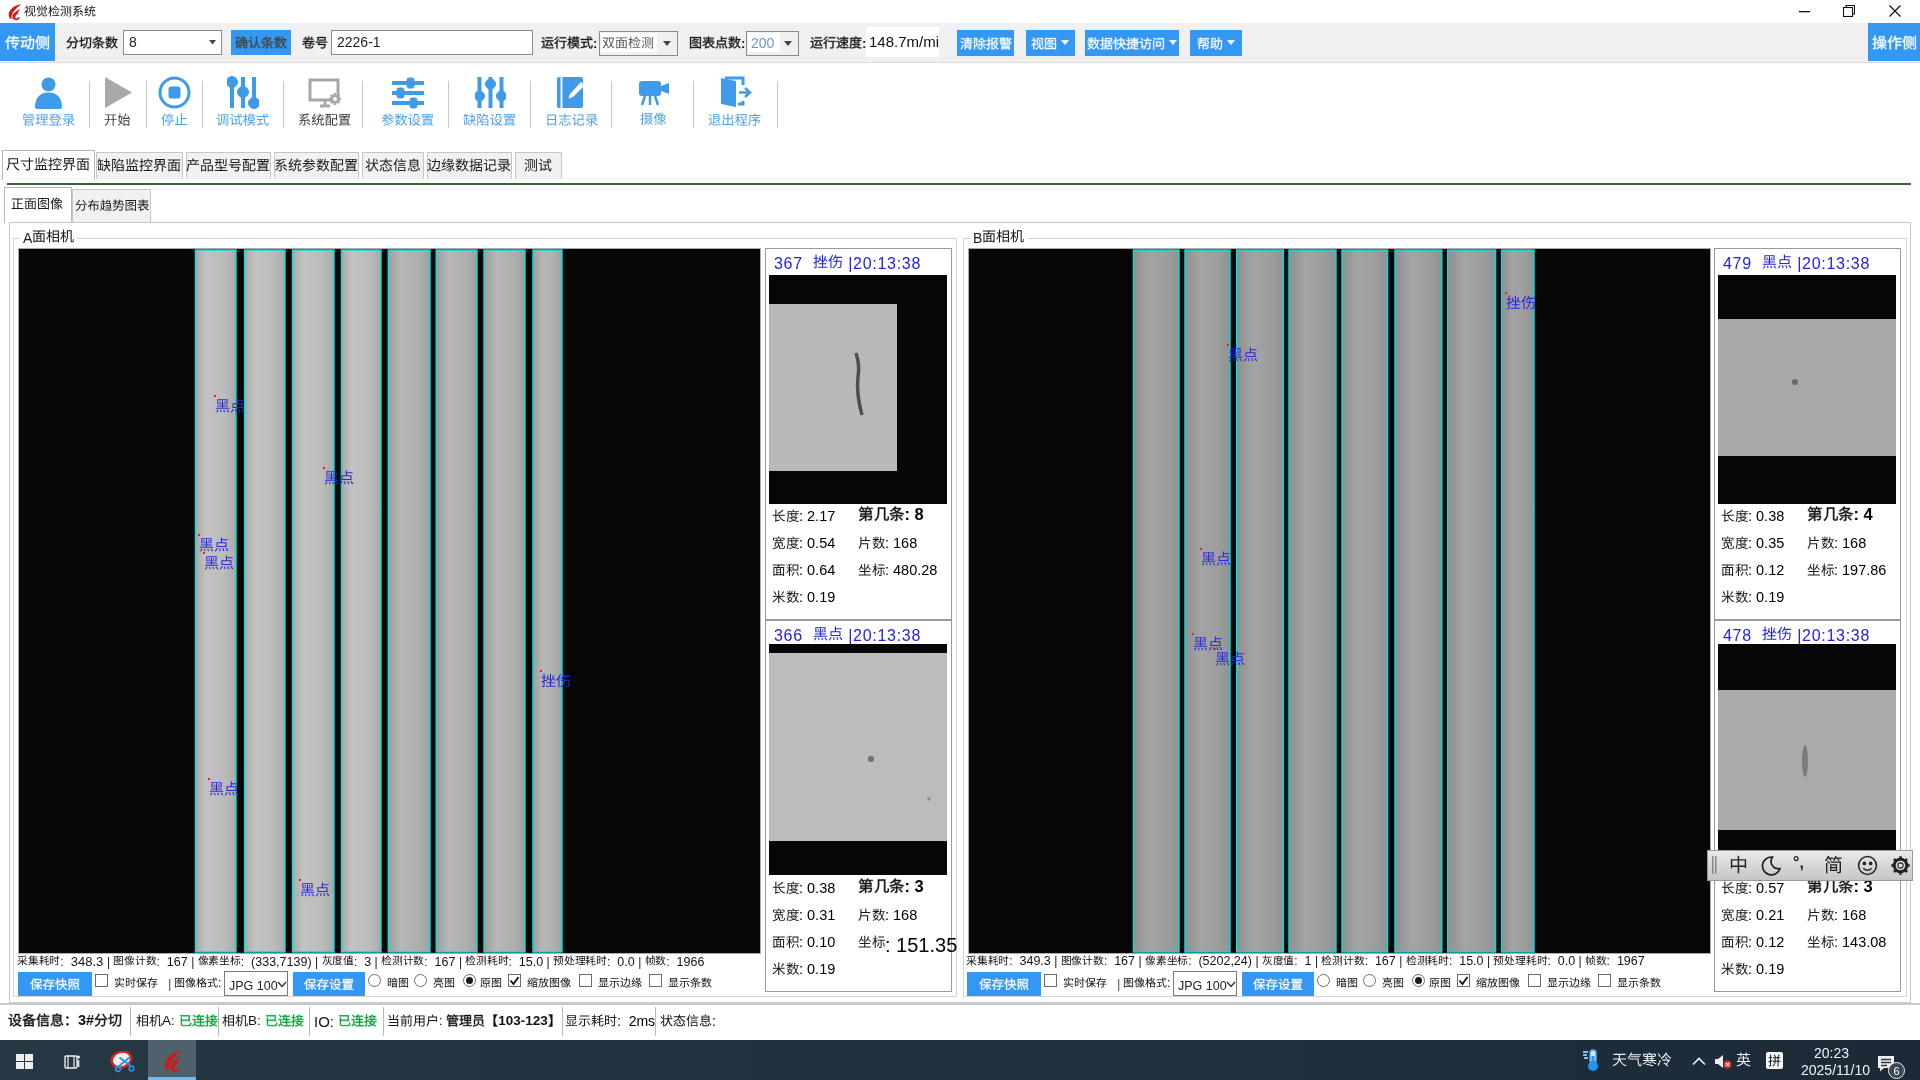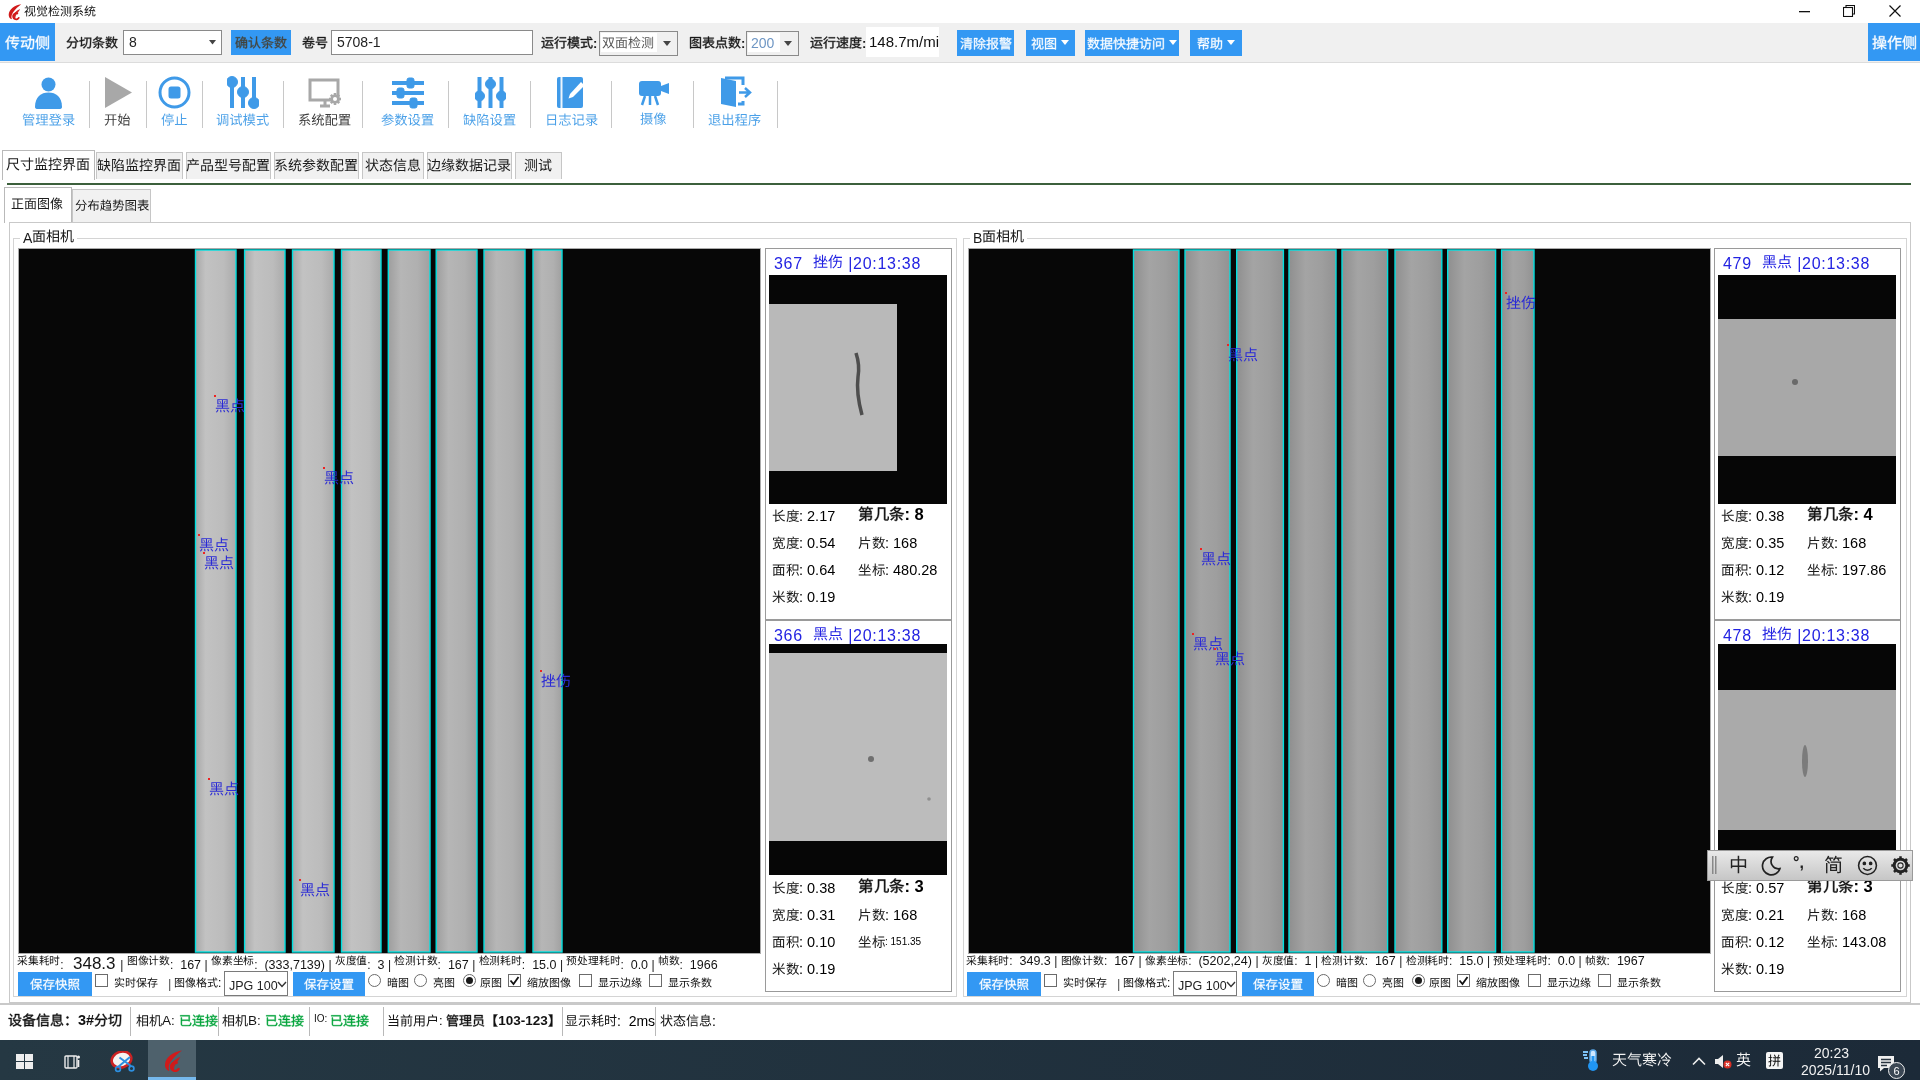--- a/index.html
+++ b/index.html
@@ -221,21 +221,21 @@
         </g>
       </svg>
     </div>
     <div style="position:absolute;left:302px;top:36px;line-height:1;"><svg width="26" height="13" viewBox="0 0 2000 1000" style="">
         <g fill="#1a1a1a" stroke="#1a1a1a" stroke-width="30" transform="translate(0,880) scale(1,-1)">
           <use href="#g5377"></use>
           <use href="#g53f7" x="1000"></use>
         </g>
       </svg></div>
     <div style="position:absolute;left:331px;top:30px;width:200px;height:23px;background:#fff;border:1px solid #8a8a8a"></div>
-    <div style="position:absolute;left:337px;top:34px;line-height:1;"><span style="font-size:14px;color:#222">5708-1</span></div>
+    <div style="position:absolute;left:337px;top:34px;line-height:1;"><span style="font-size:14px;color:#222">2226-1</span></div>
     <div style="position:absolute;left:541px;top:36px;line-height:1;font-size:13px;color:#1a1a1a;font-weight:bold;white-space:nowrap;line-height:15px;"><svg width="13" height="13" viewBox="0 0 1000 1000" style="">
         <g fill="#1a1a1a" stroke="#1a1a1a" stroke-width="30" transform="translate(0,880) scale(1,-1)">
           <use href="#g8fd0"></use>
         </g>
       </svg><svg width="13" height="13" viewBox="0 0 1000 1000" style="">
         <g fill="#1a1a1a" stroke="#1a1a1a" stroke-width="30" transform="translate(0,880) scale(1,-1)">
           <use href="#g884c"></use>
         </g>
       </svg><svg width="13" height="13" viewBox="0 0 1000 1000" style="">
         <g fill="#1a1a1a" stroke="#1a1a1a" stroke-width="30" transform="translate(0,880) scale(1,-1)">
@@ -896,21 +896,21 @@
     </svg><span>:&nbsp;168</span></div>
 <div style="position:absolute;left:772px;top:935px;line-height:1;font-size:14.5px;line-height:14.5px;white-space:nowrap"><svg width="13.5" height="13.5" viewBox="0 0 1000 1000" style="">
       <g fill="#1a1a1a" transform="translate(0,880) scale(1,-1)">
         <use href="#g9762"></use>
       </g>
     </svg><svg width="13.5" height="13.5" viewBox="0 0 1000 1000" style="">
       <g fill="#1a1a1a" transform="translate(0,880) scale(1,-1)">
         <use href="#g79ef"></use>
       </g>
     </svg><span>:&nbsp;0.10</span></div>
-<div style="position:absolute;left:858px;top:935px;line-height:1;font-size:10px;line-height:14.5px;white-space:nowrap"><svg width="13.5" height="13.5" viewBox="0 0 1000 1000" style="">
+<div style="position:absolute;left:858px;top:935px;line-height:1;font-size:20px;line-height:14.5px;white-space:nowrap"><svg width="13.5" height="13.5" viewBox="0 0 1000 1000" style="">
       <g fill="#1a1a1a" transform="translate(0,880) scale(1,-1)">
         <use href="#g5750"></use>
       </g>
     </svg><svg width="13.5" height="13.5" viewBox="0 0 1000 1000" style="">
       <g fill="#1a1a1a" transform="translate(0,880) scale(1,-1)">
         <use href="#g6807"></use>
       </g>
     </svg><span>:&nbsp;151.35</span></div>
 <div style="position:absolute;left:772px;top:962px;line-height:1;font-size:14.5px;line-height:14.5px;white-space:nowrap"><svg width="13.5" height="13.5" viewBox="0 0 1000 1000" style="">
       <g fill="#1a1a1a" transform="translate(0,880) scale(1,-1)">
@@ -1088,21 +1088,21 @@
         <use href="#g96c6"></use>
       </g>
     </svg><svg width="10.8" height="10.8" viewBox="0 0 1000 1000" style="">
       <g fill="#141414" transform="translate(0,880) scale(1,-1)">
         <use href="#g8017"></use>
       </g>
     </svg><svg width="10.8" height="10.8" viewBox="0 0 1000 1000" style="">
       <g fill="#141414" transform="translate(0,880) scale(1,-1)">
         <use href="#g65f6"></use>
       </g>
-    </svg><span>:</span><span style="font-size:17px">&nbsp; 348.3&nbsp;</span><span style="font-size:12px">|&nbsp;</span><svg width="10.8" height="10.8" viewBox="0 0 1000 1000" style="">
+    </svg><span>:</span><span style="font-size:13px">&nbsp; 348.3&nbsp;</span><span style="font-size:12px">|&nbsp;</span><svg width="10.8" height="10.8" viewBox="0 0 1000 1000" style="">
       <g fill="#141414" transform="translate(0,880) scale(1,-1)">
         <use href="#g56fe"></use>
       </g>
     </svg><svg width="10.8" height="10.8" viewBox="0 0 1000 1000" style="">
       <g fill="#141414" transform="translate(0,880) scale(1,-1)">
         <use href="#g50cf"></use>
       </g>
     </svg><svg width="10.8" height="10.8" viewBox="0 0 1000 1000" style="">
       <g fill="#141414" transform="translate(0,880) scale(1,-1)">
         <use href="#g8ba1"></use>
@@ -1628,21 +1628,21 @@
         <use href="#g76f8"></use>
         <use href="#g673a" x="1000"></use>
       </g>
     </svg><span style="color:#141414">B:&nbsp;</span><svg width="39" height="13" viewBox="0 0 3000 1000" style="">
       <g fill="#00a33a" stroke="#00a33a" stroke-width="30" transform="translate(0,880) scale(1,-1)">
         <use href="#g5df2"></use>
         <use href="#g8fde" x="1000"></use>
         <use href="#g63a5" x="2000"></use>
       </g>
     </svg></div>
-<div style="position:absolute;left:314px;top:1014px;line-height:1;font-size:10px;white-space:nowrap"><span style="color:#141414">IO:&nbsp;</span><svg width="39" height="13" viewBox="0 0 3000 1000" style="">
+<div style="position:absolute;left:314px;top:1014px;line-height:1;font-size:15px;white-space:nowrap"><span style="color:#141414">IO:&nbsp;</span><svg width="39" height="13" viewBox="0 0 3000 1000" style="">
       <g fill="#00a33a" stroke="#00a33a" stroke-width="30" transform="translate(0,880) scale(1,-1)">
         <use href="#g5df2"></use>
         <use href="#g8fde" x="1000"></use>
         <use href="#g63a5" x="2000"></use>
       </g>
     </svg></div>
 <div style="position:absolute;left:387px;top:1014px;line-height:1;font-size:13px;white-space:nowrap"><svg width="13" height="13" viewBox="0 0 1000 1000" style="">
       <g fill="#141414" transform="translate(0,880) scale(1,-1)">
         <use href="#g5f53"></use>
       </g>

